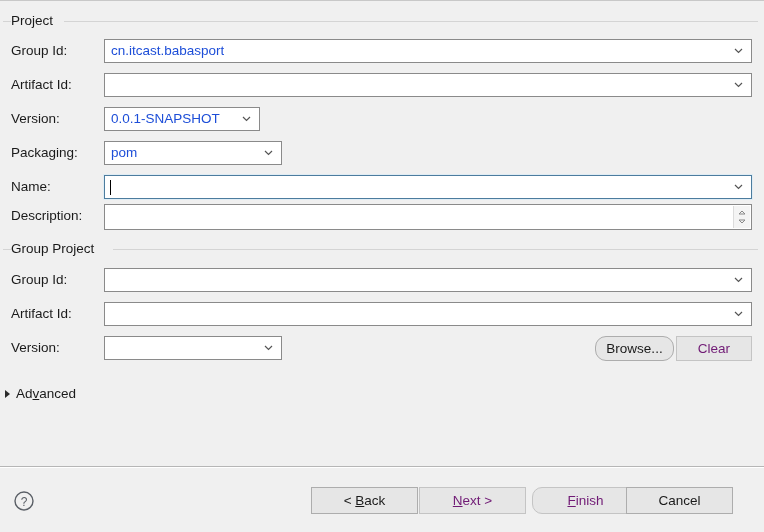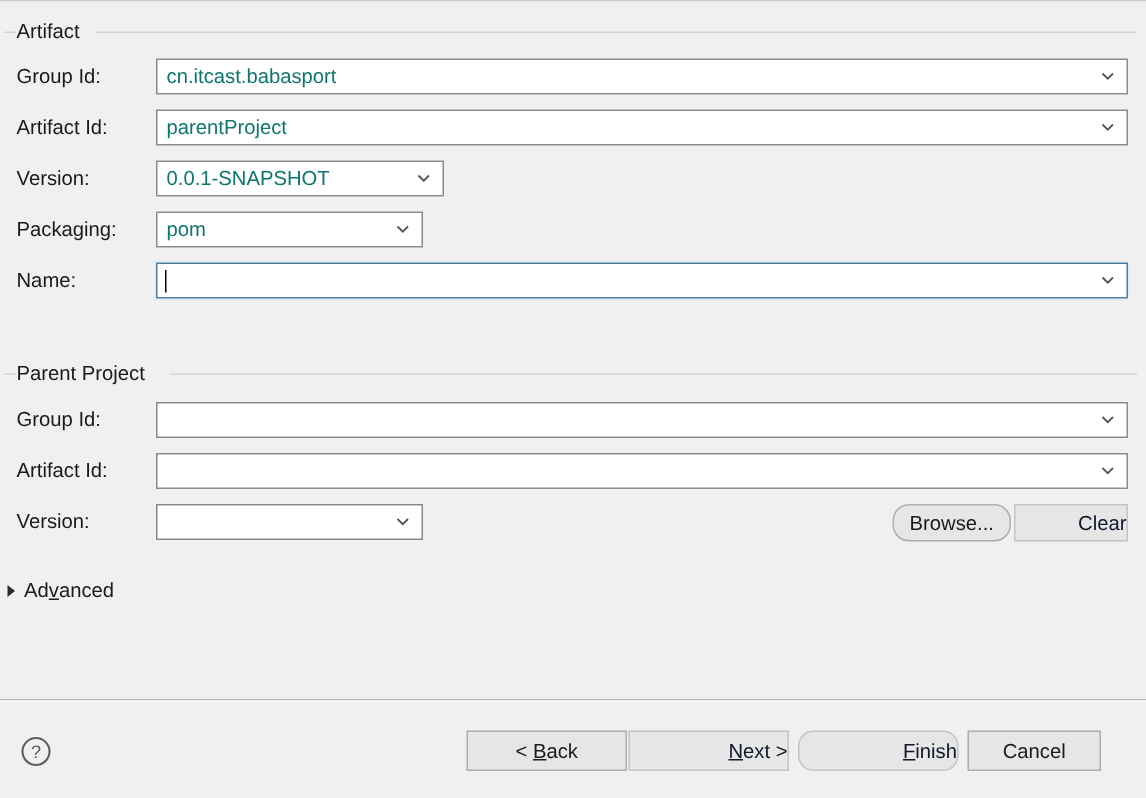--- a/index.html
+++ b/index.html
@@ -96,21 +96,21 @@
   }
 
   
   .combo {
     position: absolute;
     box-sizing: border-box;
     height: 24px;
     background: #ffffff;
     border: 1px solid #8a8a8a;
     font-size: 13.5px;
-    color: #0f766e;
+    color: #1d4ed8;
   }
   .combo .combo-text {
     position: absolute;
     left: 6px;
     top: 0;
     line-height: 22px;
     white-space: nowrap;
     overflow: hidden;
   }
   .chevron {
@@ -155,24 +155,23 @@
     border: 1px solid #adadad;
     font-family: "Liberation Sans", sans-serif;
     font-size: 13.5px;
     color: #1a1a1a;
     text-align: center;
     white-space: nowrap;
     cursor: default;
     padding: 0;
   }
   .btn.disabled {
-    color: #0f172a;
+    color: #701a75;
     border-color: #c4c4c4;
     background: #e6e6e6;
-    text-align: right;
   }
   .btn .lbl { display: inline-block; }
   u { text-decoration: underline; }
 
   
   .expander {
     position: absolute;
     left: 5px;
     top: 383px;
     height: 20px;
@@ -226,51 +225,50 @@
   }
 </style>
 </head>
 <body>
 
 <div class="dialog">
 
   <div class="content">
 
     <div class="group" style="left:0; top:12px; width:764px; height:222px;">
-      <div class="group-label">Artifact</div>
+      <div class="group-label">Project</div>
       <div class="group-line" style="left:64px; right:6px; width:694px;"></div>
       <div class="group-left-edge" style="height:1px; width:8px;"></div>
 
       <div class="row" style="top:26px;">
         <span class="field-label">Group Id:</span>
         <div class="combo" style="left:104px; width:648px;">
           <span class="combo-text">cn.itcast.babasport</span>
           <span class="chevron">
             <svg width="9" height="9" viewBox="0 0 9 9">
                 <path d="M1 3 L4.5 6.5 L8 3" fill="none" stroke="#555" stroke-width="1.2"></path>
               </svg>
           </span>
         </div>
       </div>
 
       <div class="row" style="top:60px;">
         <span class="field-label">Artifact Id:</span>
         <div class="combo" style="left:104px; width:648px;">
-          <span class="combo-text">parentProject</span>
           <span class="chevron">
             <svg width="9" height="9" viewBox="0 0 9 9">
                 <path d="M1 3 L4.5 6.5 L8 3" fill="none" stroke="#555" stroke-width="1.2"></path>
               </svg>
           </span>
         </div>
       </div>
 
       <div class="row" style="top:94px;">
         <span class="field-label">Version:</span>
-        <div class="combo" style="left:104px; width:192px;">
+        <div class="combo" style="left:104px; width:156px;">
           <span class="combo-text">0.0.1-SNAPSHOT</span>
           <span class="chevron">
             <svg width="9" height="9" viewBox="0 0 9 9">
                 <path d="M1 3 L4.5 6.5 L8 3" fill="none" stroke="#555" stroke-width="1.2"></path>
               </svg>
           </span>
         </div>
       </div>
 
       <div class="row" style="top:162px;">
@@ -291,24 +289,36 @@
         <div class="combo" style="left:104px; width:178px;">
           <span class="combo-text">pom</span>
           <span class="chevron">
             <svg width="9" height="9" viewBox="0 0 9 9">
                 <path d="M1 3 L4.5 6.5 L8 3" fill="none" stroke="#555" stroke-width="1.2"></path>
               </svg>
           </span>
         </div>
       </div>
 
+      <div class="row" style="top:191px; height:26px;">
+        <span class="field-label">Description:</span>
+        <div class="descbox" style="left:104px; top:0; width:648px; height:26px;">
+          <span style="position:absolute;left:6px;top:3px;font-size:13.5px;"></span>
+          <span class="desc-grip">
+            <svg width="10" height="14" viewBox="0 0 10 14">
+              <path d="M5 1 L8 4 L2 4 Z" fill="none" stroke="#888" stroke-width="1"></path>
+              <path d="M5 13 L8 10 L2 10 Z" fill="none" stroke="#888" stroke-width="1"></path>
+            </svg>
+          </span>
+        </div>
+      </div>
     </div>
 
     <div class="group" style="left:0; top:240px; width:764px; height:130px;">
-      <div class="group-label">Parent Project</div>
+      <div class="group-label">Group Project</div>
       <div class="group-line" style="left:113px; width:645px;"></div>
       <div class="group-left-edge" style="height:1px; width:8px;"></div>
 
       <div class="row" style="top:27px;">
         <span class="field-label">Group Id:</span>
         <div class="combo" style="left:104px; width:648px;">
           <span class="combo-text"></span>
           <span class="chevron">
             <svg width="9" height="9" viewBox="0 0 9 9">
                 <path d="M1 3 L4.5 6.5 L8 3" fill="none" stroke="#555" stroke-width="1.2"></path>
@@ -374,19 +384,19 @@
     </button>
 
     <button class="btn disabled" style="left:419px; top:19px; width:107px; height:27px;">
       <span class="lbl"><span></span><u>N</u><span>ext &gt;</span></span>
     </button>
 
     <button class="btn disabled" style="left:532px; top:19px; width:107px; height:27px;border-radius:10px;">
       <span class="lbl"><span></span><u>F</u><span>inish</span></span>
     </button>
 
-    <button class="btn" style="left:645px; top:19px; width:89px; height:27px;">
+    <button class="btn" style="left:626px; top:19px; width:107px; height:27px;">
       <span class="lbl">Cancel</span>
     </button>
 
   </div>
 
 </div>
 
 </body></html>

